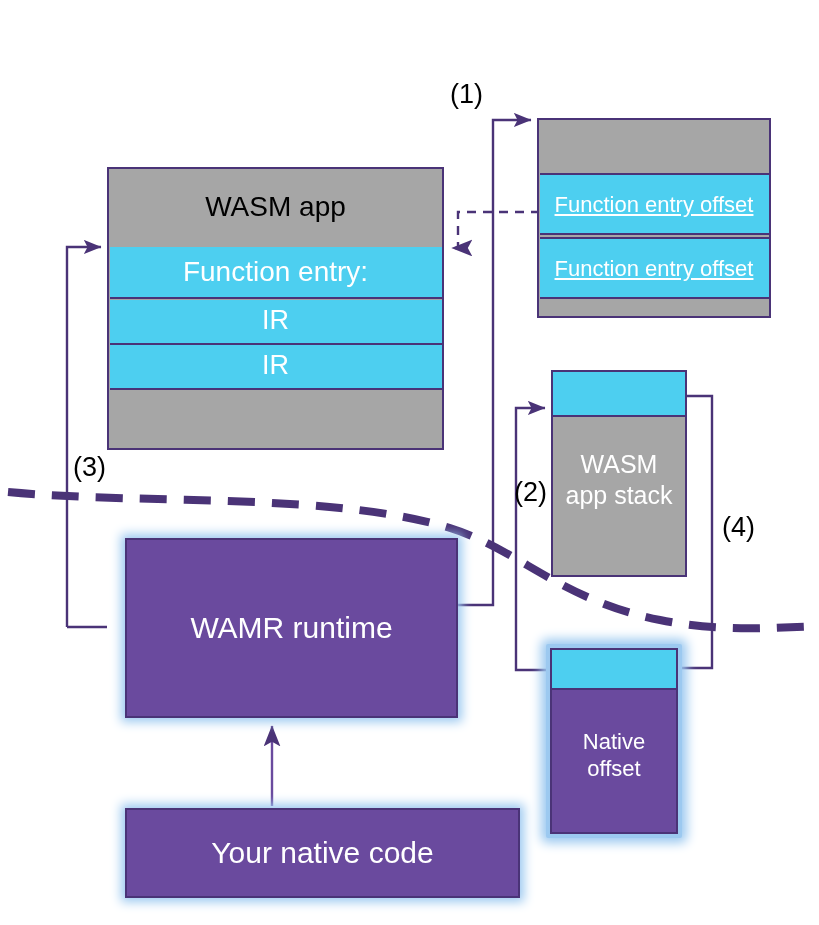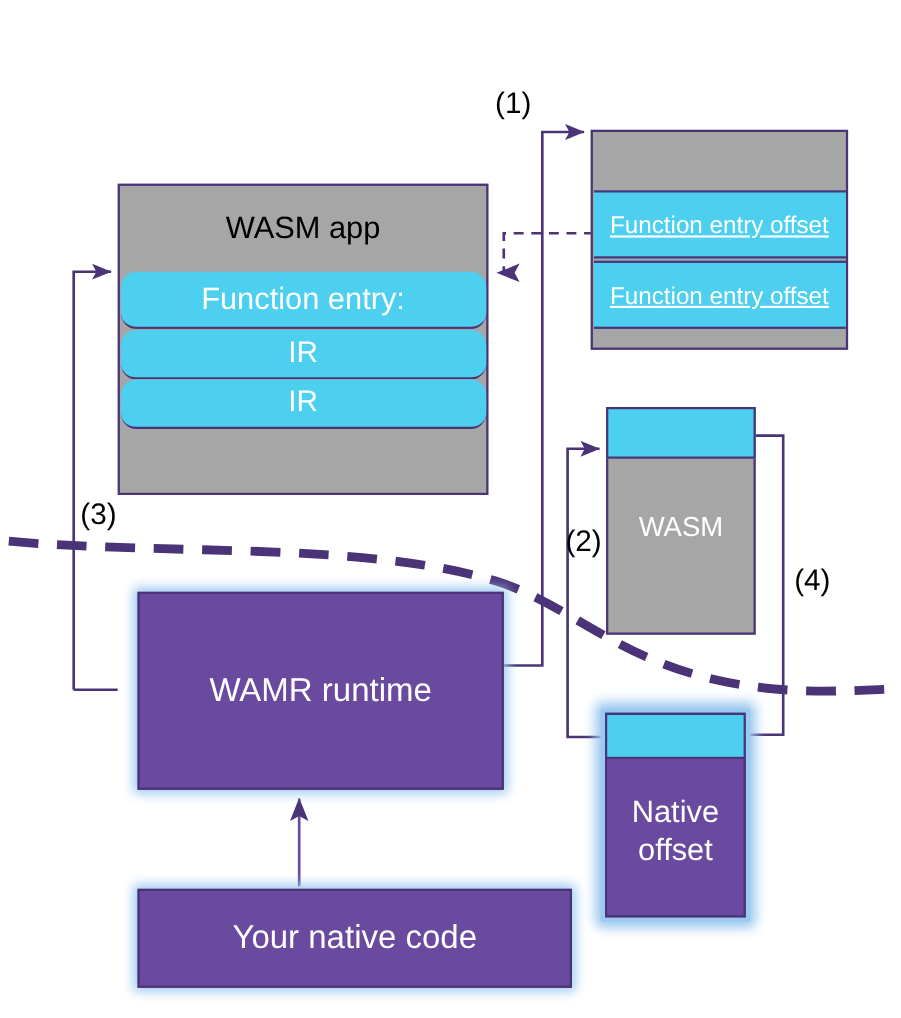--- a/index.html
+++ b/index.html
@@ -21,42 +21,42 @@
             border-top:2.5px solid #4A3377;border-bottom:2.5px solid #4A3377;
             color:#fff;font-size:22px;padding-top:2px;text-decoration:underline;}
   #fit-cell-0{top:173px;height:62px;}
   #fit-cell-1{top:237px;height:62px;}
 
   
   #wasm-frame{left:107px;top:167px;width:337px;height:283px;
               background:#A6A6A6;border:2.5px solid #4A3377;}
   #wasm-title{left:107px;top:167px;width:337px;height:80px;
               color:#000;font-size:28px;text-align:center;}
-  .wasm-cell{left:109.5px;width:332px;background:#4DCFF0;color:#fff;border-radius:14px;}
+  .wasm-cell{left:109.5px;width:332px;background:#4DCFF0;color:#fff;}
   #wasm-cell-0{top:247px;height:52px;border-bottom:2.5px solid #4A3377;font-size:28px;}
   #wasm-cell-1{top:299.5px;height:45px;border-bottom:2.5px solid #4A3377;font-size:27px;}
   #wasm-cell-2{top:344.5px;height:45px;border-bottom:2.5px solid #4A3377;font-size:27px;}
 
   
   #was-frame{left:551px;top:370px;width:136px;height:207px;
              background:#A6A6A6;border:2.5px solid #4A3377;}
   #was-top{left:551px;top:370px;width:136px;height:47px;background:#4DCFF0;
            border:2.5px solid #4A3377;box-sizing:border-box;}
   #was-label{left:551px;top:420px;width:136px;height:120px;color:#fff;
              font-size:25px;line-height:1.25;flex-direction:column;}
 
   
   #ns-glow{left:546px;top:644px;width:136px;height:194px;
            box-shadow:0 0 11px 5px #9CC9F0;background:#9CC9F0;border-radius:2px;}
   #ns-body{left:550px;top:648px;width:128px;height:186px;background:#6A4A9E;
            border:2.5px solid #4A3377;box-sizing:border-box;}
   #ns-top{left:550px;top:648px;width:128px;height:42px;background:#4DCFF0;
           border:2.5px solid #4A3377;box-sizing:border-box;}
   #ns-label{left:550px;top:700px;width:128px;height:110px;color:#fff;
-            font-size:28px;line-height:1.25;flex-direction:column;}
+            font-size:22px;line-height:1.25;flex-direction:column;}
 
   
   .purplebox{background:#6A4A9E;border:2.5px solid #4A3377;box-sizing:border-box;
              box-shadow:0 0 10px 4px #9CC9F0;color:#fff;
              display:flex;align-items:center;justify-content:center;margin-left:18px;}
   #wamr{left:107px;top:538px;width:333px;height:180px;font-size:30px;}
   #yourcode{left:107px;top:808px;width:395px;height:90px;font-size:30px;}
 
   
   .step{position:absolute;color:#000;font-size:27px;}
@@ -119,20 +119,21 @@
   <div class="box" id="wasm-frame"></div>
   <div class="row" id="wasm-title">WASM app</div>
   <div class="row wasm-cell" id="wasm-cell-0">Function entry:</div>
   <div class="row wasm-cell" id="wasm-cell-1">IR</div>
   <div class="row wasm-cell" id="wasm-cell-2">IR</div>
 
   <div class="box" id="was-frame"></div>
   <div class="box" id="was-top"></div>
   <div class="row" id="was-label">
     <span>WASM</span>
+    <span>app stack</span>
   </div>
 
   <div class="box" id="ns-glow"></div>
   <div class="box" id="ns-body"></div>
   <div class="box" id="ns-top"></div>
   <div class="row" id="ns-label">
     <span>Native</span>
     <span>offset</span>
   </div>
 

